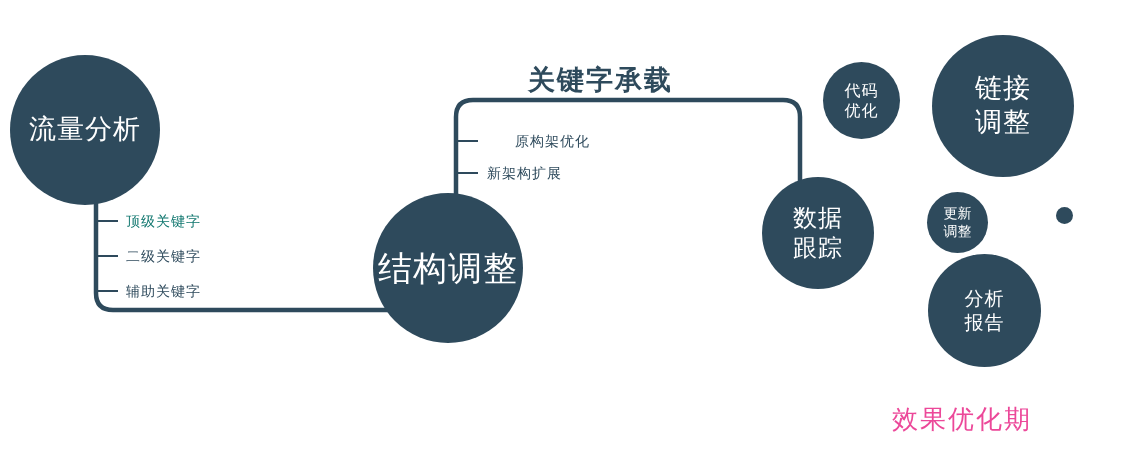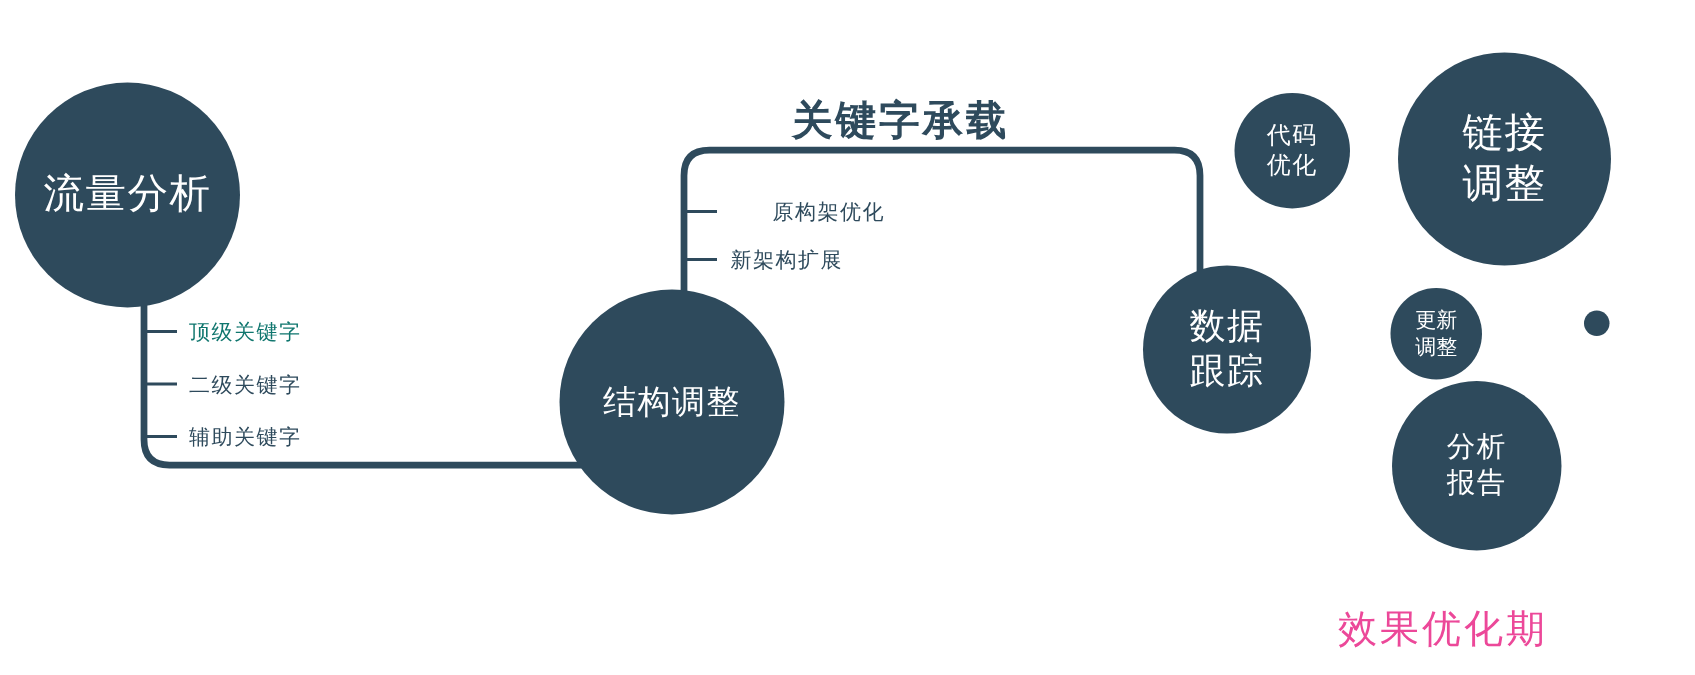--- a/index.html
+++ b/index.html
@@ -29,21 +29,21 @@
     flex-direction: column;
     align-items: center;
     justify-content: center;
     color: #ffffff;
     text-align: center;
     letter-spacing: 1px;
     line-height: 1.25;
   }
   .node span { display: block; }
   .node-traffic   { left: 10px;  top: 55px;  width: 150px; height: 150px; font-size: 27px; }
-  .node-structure { left: 373px; top: 193px; width: 150px; height: 150px; font-size: 22px; }
+  .node-structure { left: 373px; top: 193px; width: 150px; height: 150px; font-size: 34px; }
   .node-tracking  { left: 762px; top: 177px; width: 112px; height: 112px; font-size: 24px; }
   .node-code      { left: 823px; top: 62px;  width: 77px;  height: 77px;  font-size: 16px; }
   .node-link      { left: 932px; top: 35px;  width: 142px; height: 142px; font-size: 27px; }
   .node-update    { left: 927px; top: 192px; width: 61px;  height: 61px;  font-size: 14px; font-weight: normal; letter-spacing: 0; }
   .node-report    { left: 928px; top: 254px; width: 113px; height: 113px; font-size: 19px; }
   .dot {
     position: absolute;
     left: 1056px; top: 207px;
     width: 17px; height: 17px;
     border-radius: 50%;

